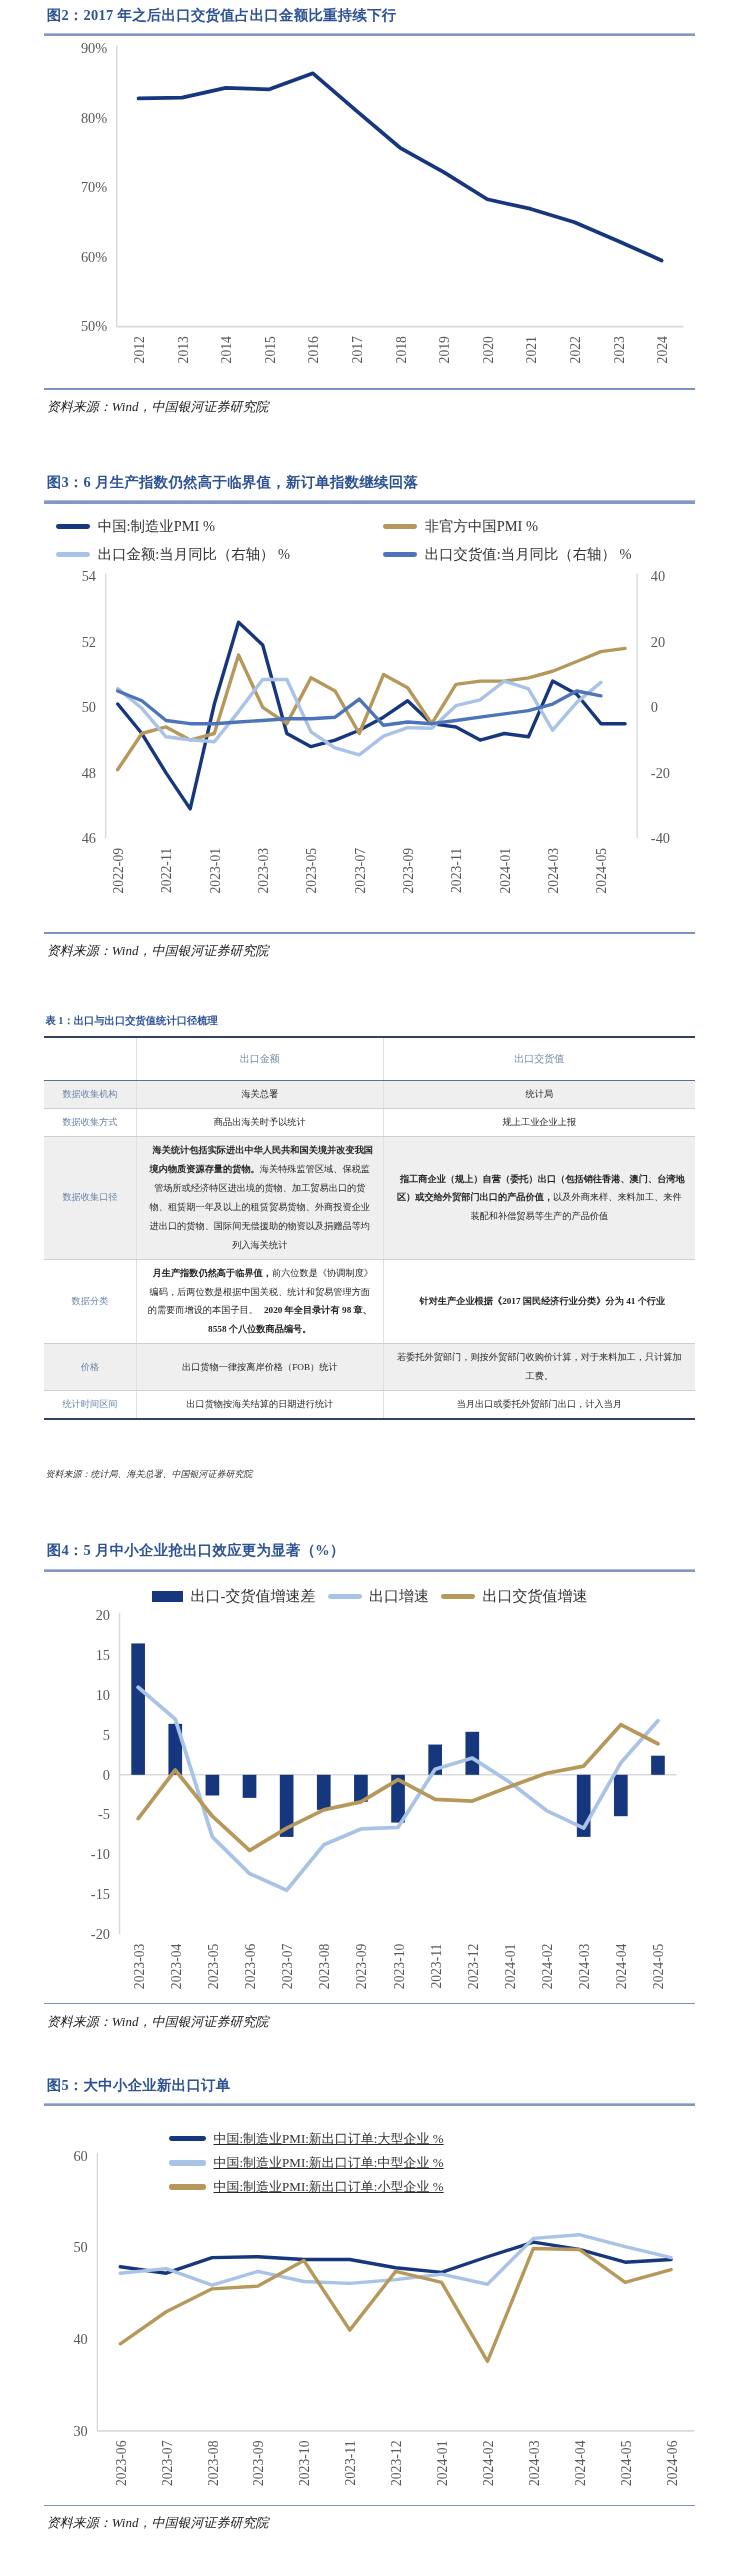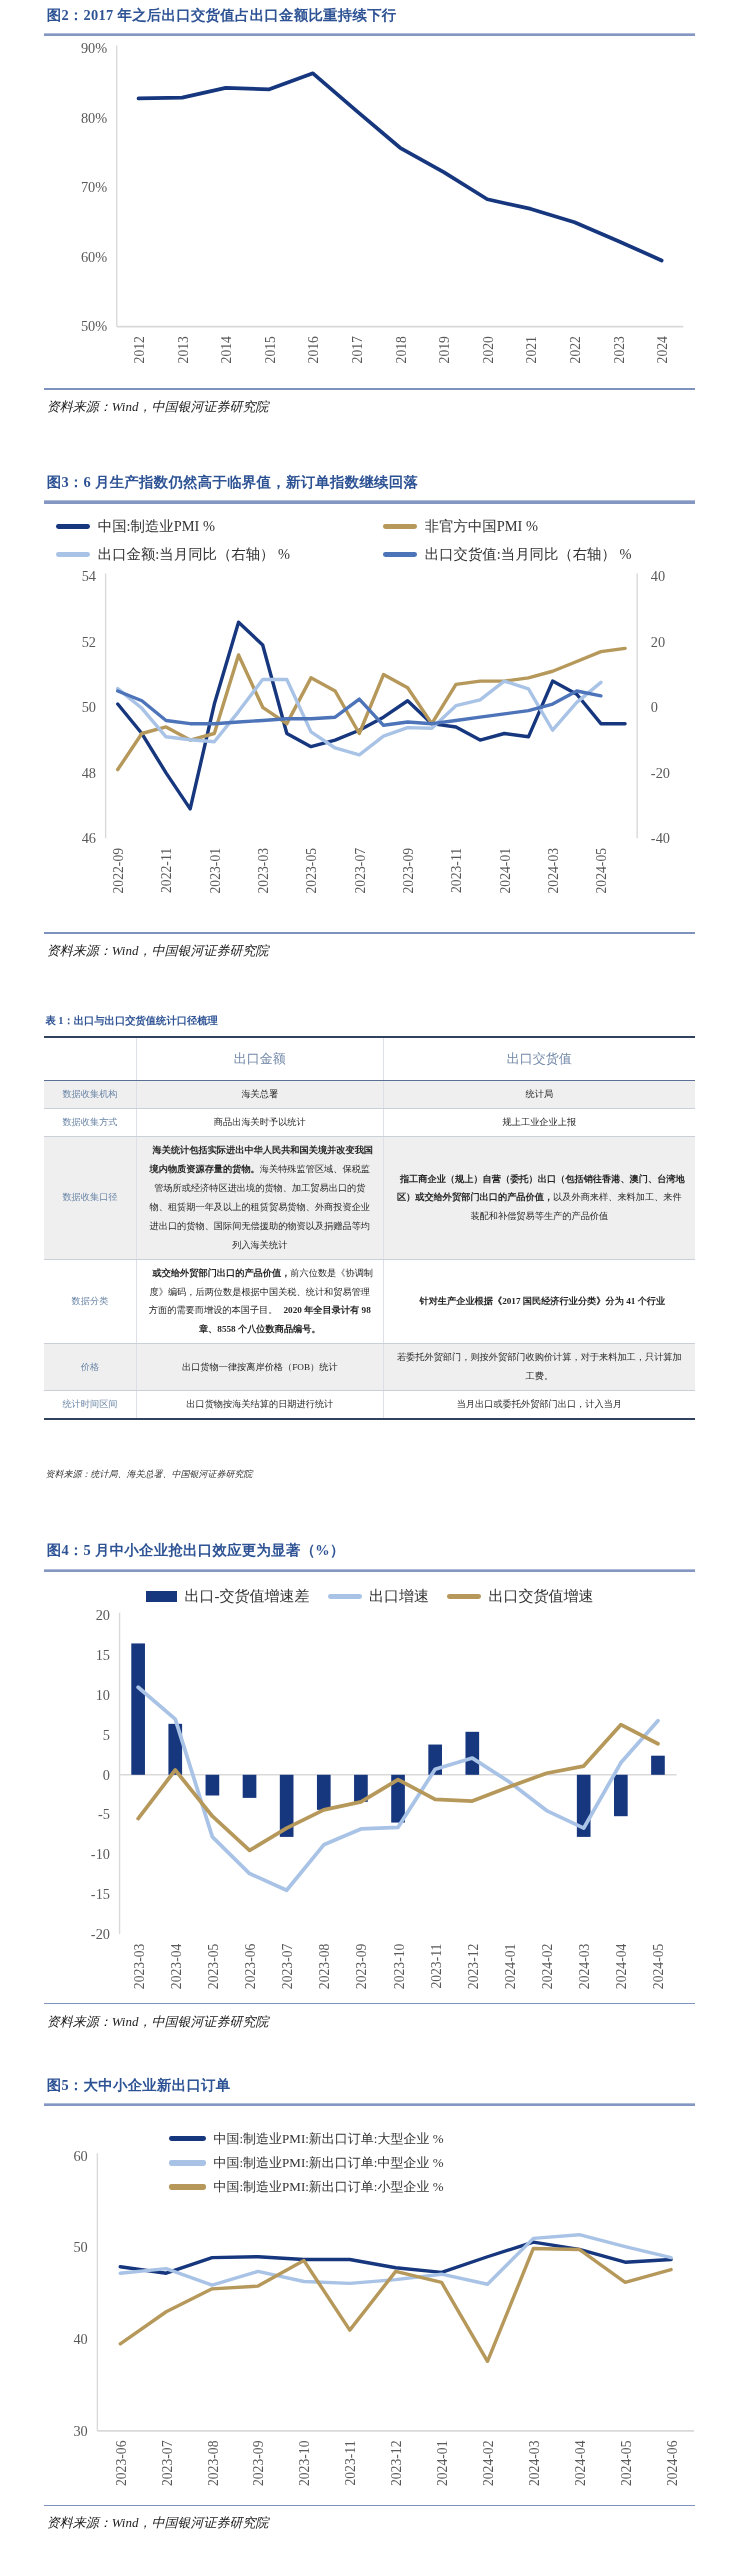--- a/index.html
+++ b/index.html
@@ -8,43 +8,43 @@
 
   .fig-title{color:#2E5395;font-size:14.4px;font-weight:700;letter-spacing:0.3px;padding-left:2.7px;line-height:1.35;}
   .table-title{color:#2E5395;font-size:10.3px;font-weight:700;padding-left:1.4px;margin-top:9px;}
   .rule{height:2.1px;background:#8497C2;border-top:0.7px solid #AEBBD6;margin-top:8.2px;}
   .rule-thin{height:1.4px;background:#7D92BD;}
   .source{font-size:13px;font-style:italic;color:#1a1a1a;padding:8.2px 0 0 2.7px;}
   .source-small{font-size:9px;font-style:italic;color:#333;padding:4.1px 0 0 1.4px;margin-top:44px;}
 
   .legend-center{display:flex;justify-content:center;align-items:center;gap:8.2px;margin-top:16.4px;}
   .legend-grid{display:grid;grid-template-columns:327px auto;row-gap:9px;margin:13.7px 0 0 12.3px;}
-  .legend-inline{display:flex;justify-content:center;align-items:center;gap:18px;margin-top:15px;}
-  .legend-stack{position:absolute;top:13.7px;left:125px;display:flex;flex-direction:column;gap:6.2px;}
+  .legend-inline{display:flex;justify-content:center;align-items:center;gap:12px;margin-top:15px;}
+  .legend-stack{position:absolute;top:13.7px;left:125px;display:flex;flex-direction:column;gap:6.2px;text-decoration:underline;}
   .li{display:flex;align-items:center;gap:7.5px;white-space:nowrap;}
   .lt{font-size:14.4px;color:#333;}
   .legend-center .lt{font-size:15px;}
   .legend-inline .lt{font-size:15px;}
   .legend-stack .lt{font-size:13px;}
   .sw-line{display:inline-block;width:34px;height:4.8px;border-radius:2.4px;flex:none;}
   .legend-stack .sw-line{width:37px;height:5.5px;}
   .sw-bar{display:inline-block;width:31.5px;height:11.6px;flex:none;}
 
   .chart-wrap{position:relative;}
   svg text{font-family:"Liberation Serif","DejaVu Serif",serif;}
   .ytick{fill:#595959;font-size:21px;}
   .xtick{fill:#595959;font-size:20px;}
 
   .cmp-table{width:100%;border-collapse:collapse;margin-top:8.2px;border-top:2.1px solid #31425F;border-bottom:2.1px solid #31425F;}
   .cmp-table col.c-label{width:14.2%;}
   .cmp-table col.c-a{width:37.9%;}
   .cmp-table col.c-b{width:47.9%;}
   .cmp-table th,.cmp-table td{border-right:0.7px solid #DDE1E7;border-bottom:0.7px solid #CBD0D8;text-align:center;vertical-align:middle;padding:4.1px 9.6px;font-size:9.2px;line-height:2.05;font-weight:400;}
   .cmp-table th:last-child,.cmp-table td:last-child{border-right:none;}
-  .cmp-table thead th{color:#7188A8;font-size:13px;height:34px;border-bottom:1.4px solid #5A6F96;background:#fff;}
+  .cmp-table thead th{color:#7188A8;font-size:10px;height:34px;border-bottom:1.4px solid #5A6F96;background:#fff;}
   .cmp-table .row-label{color:#6B86A6;font-size:9.2px;}
   .cmp-table tbody tr:nth-child(odd){background:#EFEFF0;}
   .cmp-table b{font-weight:700;margin-left:6px;}
 
   .gap-a{height:57px;} .gap-b{height:45px;} .gap-d{height:60px;} .gap-e{height:45px;}
 </style>
 </head>
 <body>
 
 <div class="content">
@@ -163,21 +163,21 @@
             <td><span>商品出海关时予以统计</span></td>
             <td><span>规上工业企业上报</span></td>
           </tr>
           <tr>
             <td class="row-label">数据收集口径</td>
             <td><b>海关统计包括实际进出中华人民共和国关境并改变我国境内物质资源存量的货物。</b><span>海关特殊监管区域、保税监管场所或经济特区进出境的货物、加工贸易出口的货物、租赁期一年及以上的租赁贸易货物、外商投资企业进出口的货物、国际间无偿援助的物资以及捐赠品等均列入海关统计</span></td>
             <td><b>指工商企业（规上）自营（委托）出口（包括销往香港、澳门、台湾地区）或交给外贸部门出口的产品价值，</b><span>以及外商来样、来料加工、来件装配和补偿贸易等生产的产品价值</span></td>
           </tr>
           <tr>
             <td class="row-label">数据分类</td>
-            <td><b>或交给外贸部门出口的产品价值，</b><span>前六位数是《协调制度》编码，后两位数是根据中国关税、统计和贸易管理方面的需要而增设的本国子目。</span><b>2020 年全目录计有 98 章、8558 个八位数商品编号。</b></td>
+            <td><b>月生产指数仍然高于临界值，</b><span>前六位数是《协调制度》编码，后两位数是根据中国关税、统计和贸易管理方面的需要而增设的本国子目。</span><b>2020 年全目录计有 98 章、8558 个八位数商品编号。</b></td>
             <td><b>针对生产企业根据《2017 国民经济行业分类》分为 41 个行业</b></td>
           </tr>
           <tr>
             <td class="row-label">价格</td>
             <td><span>出口货物一律按离岸价格（FOB）统计</span></td>
             <td><span>若委托外贸部门，则按外贸部门收购价计算，对于来料加工，只计算加工费。</span></td>
           </tr>
           <tr>
             <td class="row-label">统计时间区间</td>
             <td><span>出口货物按海关结算的日期进行统计</span></td>

